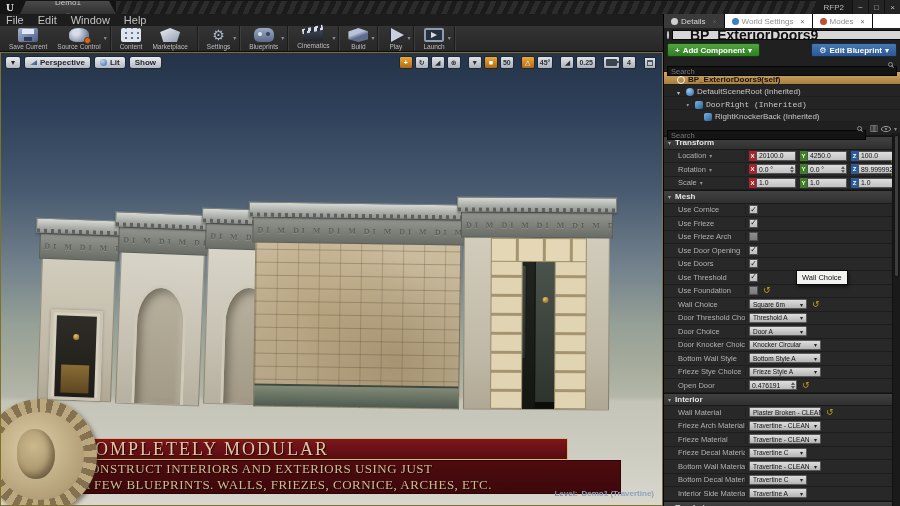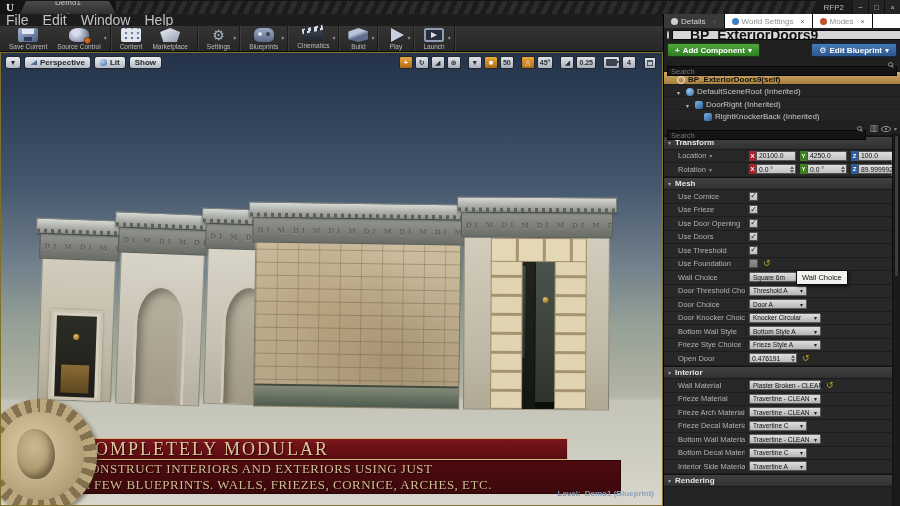--- a/index.html
+++ b/index.html
@@ -13,21 +13,21 @@
   #level-tab{position:relative;margin-top:1px;width:96px;background:linear-gradient(#4a4a4a,#303030);
     clip-path:polygon(6px 0,89px 0,96px 100%,0 100%);display:flex;align-items:center;justify-content:center;
     color:#c9c9c9;font-size:8px;gap:4px;flex-direction:column;}
   #level-tab .x{color:#8a8a8a;font-size:7px;}
   #tb-stripes{flex:1;background:repeating-linear-gradient(115deg,#2c2c2c 0 5px,#1b1b1b 5px 10px);margin-top:1px;}
   #proj-name{display:flex;align-items:center;color:#b9b9b9;font-size:8px;padding:0 8px;background:#1b1b1b;}
   .winbtn{width:15px;display:flex;align-items:center;justify-content:center;color:#bdbdbd;font-size:8px;background:#242424;border-left:1px solid #111;}
 
   
   #menubar{position:absolute;left:0;top:14px;width:663px;height:12px;background:#1d1d1d;display:flex;align-items:center;padding-left:6px;box-sizing:border-box;}
-  .menu-item{color:#c2c2c2;font-size:14px;margin-right:14px;}
+  .menu-item{color:#c2c2c2;font-size:11px;margin-right:14px;}
 
   
   #toolbar{position:absolute;left:0;top:26px;width:663px;height:26px;background:linear-gradient(#343434,#272727);
     display:flex;align-items:stretch;border-bottom:1px solid #0d0d0d;box-sizing:border-box;}
   .tb-group{display:flex;align-items:stretch;border-right:1px solid #1a1a1a;box-shadow:1px 0 0 #3d3d3d;padding:0 4px;}
   .tb-item{display:flex;flex-direction:column;align-items:center;justify-content:flex-start;padding:2px 5px 0 5px;position:relative;}
   .tb-item .lbl{color:#bdbdbd;font-size:6.5px;margin-top:1px;white-space:nowrap;}
   .tb-caret{position:absolute;right:-1px;top:8px;color:#8f8f8f;font-size:6px;}
   .tbi{width:20px;height:14px;position:relative;}
   .i-save{background:linear-gradient(145deg,#a4b6d6,#4e5d82);border-radius:2px;}
@@ -392,21 +392,21 @@
       </div>
 
     <div id="banner-title">COMPLETELY MODULAR</div>
     <div id="banner-body">
       <span>CONSTRUCT INTERIORS AND EXTERIORS USING JUST</span>
       <span>A FEW BLUEPRINTS. WALLS, FRIEZES, CORNICE, ARCHES, ETC.</span>
     </div>
     <div id="coin"></div>
     <div id="level-label">
       <span class="lv">Level:</span>
-      <span>Demo1 (Blueprint)</span>
+      <span>Demo1 (Travertine)</span>
     </div>
   </div>
 
   <div id="details">
     <div id="panel-tabs">
         <div class="ptab active">
           <span class="ticon" style="background: rgb(207, 207, 207);"></span>
           <span>Details</span>
           <span class="tx">×</span>
         </div>
@@ -453,21 +453,21 @@
         <div class="trow selected" style="padding-left: 4px;">
           <span class="texp"></span>
           <span class="ticon-actor"></span>
           <span>BP_ExteriorDoors9(self)</span>
         </div>
         <div class="trow" style="padding-left: 13px;">
           <span class="texp">▾</span>
           <span class="ticon-root"></span>
           <span>DefaultSceneRoot (Inherited)</span>
         </div>
-        <div class="trow" style="padding-left: 22px;">
+        <div class="trow" style="padding-left: 22px; font-family: Liberation Mono, monospace;">
           <span class="texp">▾</span>
           <span class="ticon-comp"></span>
           <span>DoorRight (Inherited)</span>
         </div>
         <div class="trow" style="padding-left: 31px;">
           <span class="texp"></span>
           <span class="ticon-comp"></span>
           <span>RightKnockerBack (Inherited)</span>
         </div>
       </div>
@@ -522,37 +522,64 @@
               <span class="chip" style="background: rgb(63, 126, 36);">Y</span>
               <span class="tval">0.0 °<span class="spin"></span></span>
             </div>
             <div class="axis">
               <span class="chip" style="background: rgb(42, 91, 158);">Z</span>
               <span class="tval">89.999992<span class="spin"></span></span>
             </div>
           </div>
           <span class="rowend"><span class="reset">↺</span></span>
         </div>
+        <div class="prow">
+          <div class="plabel">
+            <span>Scale</span>
+            <span class="lblcar">▾</span>
+          </div>
+          <div class="pval">
+            <div class="axis">
+              <span class="chip" style="background: rgb(168, 36, 42);">X</span>
+              <span class="tval">1.0</span>
+            </div>
+            <div class="axis">
+              <span class="chip" style="background: rgb(63, 126, 36);">Y</span>
+              <span class="tval">1.0</span>
+            </div>
+            <div class="axis">
+              <span class="chip" style="background: rgb(42, 91, 158);">Z</span>
+              <span class="tval">1.0</span>
+            </div>
+          </div>
+          <span class="rowend"><span class="lockicon"></span></span>
+        </div>
         <div class="sechead">
           <span class="car">▾</span>
           <span>Mesh</span>
         </div>
         <div class="prow">
           <div class="plabel">Use Cornice</div>
           <div class="pval">
             <span class="cb">✓</span>
           </div>
         </div>
         <div class="prow">
           <div class="plabel">Use Frieze</div>
           <div class="pval">
             <span class="cb">✓</span>
           </div>
         </div>
         <div class="prow">
+          <div class="plabel">Use Frieze Arch</div>
+          <div class="pval">
+            <span class="cb un"></span>
+          </div>
+        </div>
+        <div class="prow">
           <div class="plabel">Use Door Opening</div>
           <div class="pval">
             <span class="cb">✓</span>
           </div>
         </div>
         <div class="prow">
           <div class="plabel">Use Doors</div>
           <div class="pval">
             <span class="cb">✓</span>
           </div>
@@ -640,30 +667,30 @@
           <div class="plabel">Wall Material</div>
           <div class="pval">
             <div class="dd" style="width: 72px;">
               <span class="dv">Plaster Broken - CLEAN</span>
               <span class="car">▾</span>
             </div>
             <span class="reset">↺</span>
           </div>
         </div>
         <div class="prow">
-          <div class="plabel">Frieze Material</div>
+          <div class="plabel">Frieze Arch Material</div>
           <div class="pval">
             <div class="dd" style="width: 72px;">
               <span class="dv">Travertine - CLEAN</span>
               <span class="car">▾</span>
             </div>
           </div>
         </div>
         <div class="prow">
-          <div class="plabel">Frieze Arch Material</div>
+          <div class="plabel">Frieze Material</div>
           <div class="pval">
             <div class="dd" style="width: 72px;">
               <span class="dv">Travertine - CLEAN</span>
               <span class="car">▾</span>
             </div>
           </div>
         </div>
         <div class="prow">
           <div class="plabel">Frieze Decal Material</div>
           <div class="pval">

